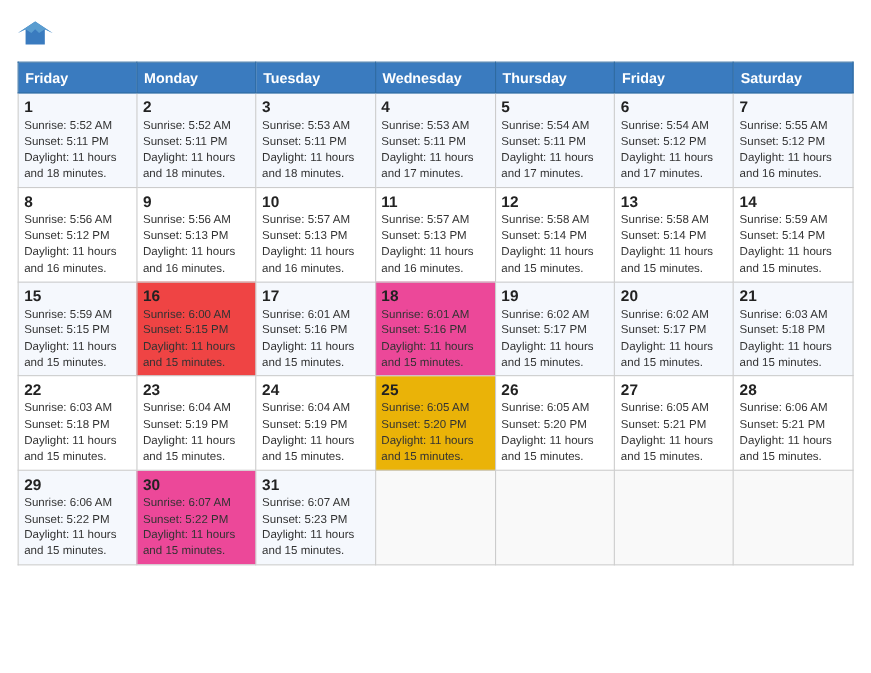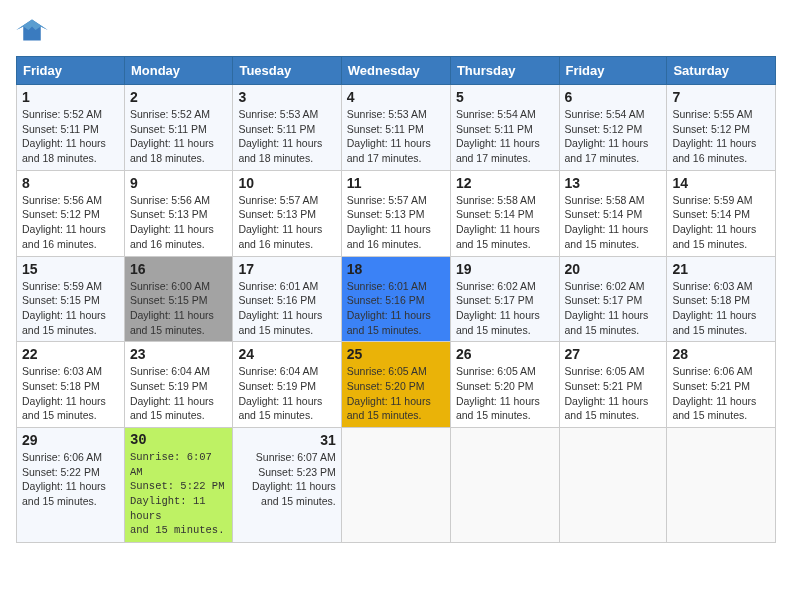--- a/index.html
+++ b/index.html
@@ -189,29 +189,29 @@
         <td style="background: rgb(255, 255, 255);">
           <span class="day-num">14</span>
           <div class="day-info">Sunrise: 5:59 AM<br>Sunset: 5:14 PM<br>Daylight: 11 hours<br>and 15 minutes.</div>
         </td>
       </tr>
       <tr>
         <td style="background: rgb(245, 248, 253);">
           <span class="day-num">15</span>
           <div class="day-info">Sunrise: 5:59 AM<br>Sunset: 5:15 PM<br>Daylight: 11 hours<br>and 15 minutes.</div>
         </td>
-        <td style="background: #a3a3a3;">
+        <td style="background: #ef4444;">
           <span class="day-num">16</span>
           <div class="day-info">Sunrise: 6:00 AM<br>Sunset: 5:15 PM<br>Daylight: 11 hours<br>and 15 minutes.</div>
         </td>
         <td style="background: rgb(245, 248, 253);">
           <span class="day-num">17</span>
           <div class="day-info">Sunrise: 6:01 AM<br>Sunset: 5:16 PM<br>Daylight: 11 hours<br>and 15 minutes.</div>
         </td>
-        <td style="background: #3b82f6;">
+        <td style="background: #ec4899;">
           <span class="day-num">18</span>
           <div class="day-info">Sunrise: 6:01 AM<br>Sunset: 5:16 PM<br>Daylight: 11 hours<br>and 15 minutes.</div>
         </td>
         <td style="background: rgb(245, 248, 253);">
           <span class="day-num">19</span>
           <div class="day-info">Sunrise: 6:02 AM<br>Sunset: 5:17 PM<br>Daylight: 11 hours<br>and 15 minutes.</div>
         </td>
         <td style="background: rgb(245, 248, 253);">
           <span class="day-num">20</span>
           <div class="day-info">Sunrise: 6:02 AM<br>Sunset: 5:17 PM<br>Daylight: 11 hours<br>and 15 minutes.</div>
@@ -249,25 +249,25 @@
         <td style="background: rgb(255, 255, 255);">
           <span class="day-num">28</span>
           <div class="day-info">Sunrise: 6:06 AM<br>Sunset: 5:21 PM<br>Daylight: 11 hours<br>and 15 minutes.</div>
         </td>
       </tr>
       <tr>
         <td style="background: rgb(245, 248, 253);">
           <span class="day-num">29</span>
           <div class="day-info">Sunrise: 6:06 AM<br>Sunset: 5:22 PM<br>Daylight: 11 hours<br>and 15 minutes.</div>
         </td>
-        <td style="background: #bef264; font-family: Liberation Mono, monospace;">
+        <td style="background: #ec4899;">
           <span class="day-num">30</span>
           <div class="day-info">Sunrise: 6:07 AM<br>Sunset: 5:22 PM<br>Daylight: 11 hours<br>and 15 minutes.</div>
         </td>
-        <td style="background: rgb(245, 248, 253); text-align: right;">
+        <td style="background: rgb(245, 248, 253);">
           <span class="day-num">31</span>
           <div class="day-info">Sunrise: 6:07 AM<br>Sunset: 5:23 PM<br>Daylight: 11 hours<br>and 15 minutes.</div>
         </td>
         <td class="empty-cell"></td>
         <td class="empty-cell"></td>
         <td class="empty-cell"></td>
         <td class="empty-cell"></td>
       </tr>
     </tbody>
 </table>

